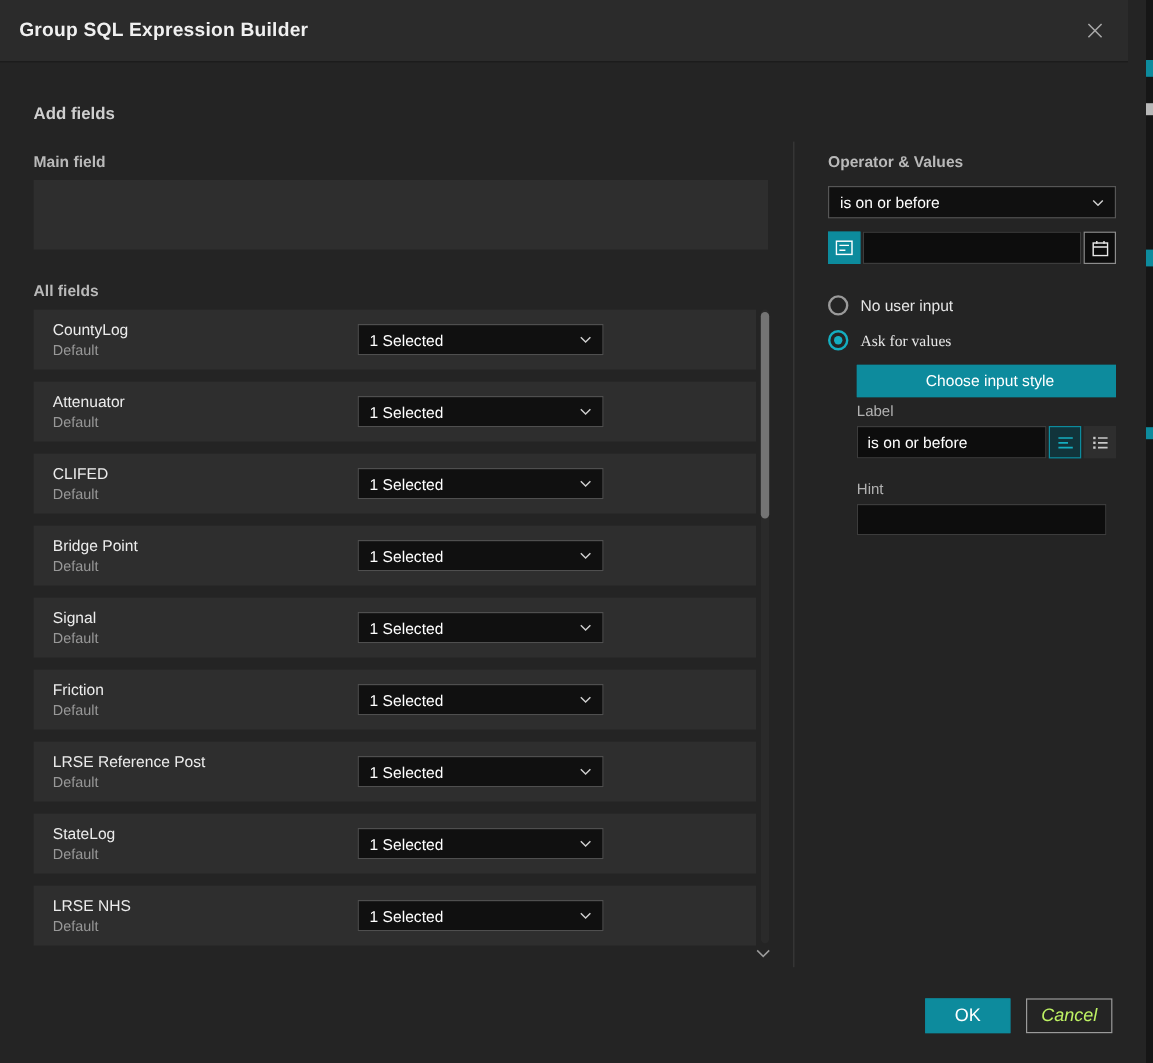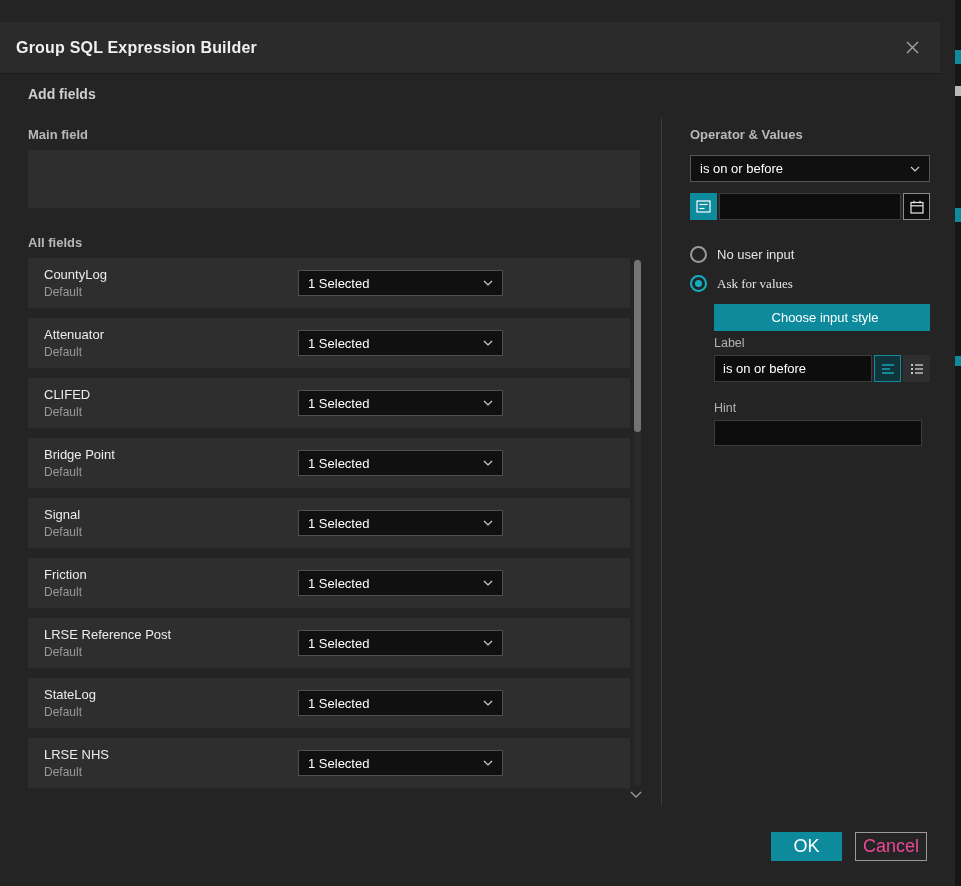--- a/index.html
+++ b/index.html
@@ -10,21 +10,21 @@
     color:#e8e8e8;
     -webkit-font-smoothing:antialiased;
   }
   .edge-strip{position:absolute;right:0;top:0;width:6px;height:886px;background:#161616;}
   .edge-strip .seg{position:absolute;left:0;width:6px;}
 
   
   .titlebar{
     position:absolute;left:0;top:0;width:940px;height:52px;
     background:#2b2b2b;border-bottom:1px solid #191919;
-    display:flex;align-items:center;box-sizing:border-box;padding:0 16px;margin-top:22px;
+    display:flex;align-items:center;box-sizing:border-box;padding:0 16px;
   }
   .titlebar h1{margin:0;font-size:16px;font-weight:700;color:#f0f0f0;letter-spacing:.2px;}
   .close-btn{
     margin-left:auto;background:none;border:none;cursor:pointer;padding:4px;
     display:flex;align-items:center;justify-content:center;
   }
 
   .heading{position:absolute;font-size:14px;font-weight:700;color:#cfcfcf;}
   .sub-label{position:absolute;font-size:13px;font-weight:700;color:#b9b9b9;}
 
@@ -97,25 +97,25 @@
     padding-left:12px;
   }
   .mini-caption{position:absolute;font-size:12.5px;color:#b2b2b2;}
   .label-row{position:absolute;left:714px;top:355px;width:216px;height:27px;display:flex;gap:2px;}
   .label-row .text-input{flex:1;min-width:0;}
   .icon-btn.style-active{background:#11343b;border-color:#0d8b9d;}
   .hint-input{position:absolute;left:714px;top:420px;width:208px;height:26px;}
 
   
   .btn{
-    position:absolute;top:832px;height:29px;font-size:18px;cursor:pointer;
+    position:absolute;top:832px;height:29px;font-size:15px;cursor:pointer;
     box-sizing:border-box;font-family:"Liberation Sans","DejaVu Sans",sans-serif;
   }
   .btn-ok{left:771px;width:71px;background:#0d8b9d;border:1px solid #0d8b9d;color:#fff;}
-  .btn-cancel{left:855px;width:72px;background:transparent;border:1px solid #9a9a9a;color:#ec4899;}
+  .btn-cancel{left:855px;width:72px;background:transparent;border:1px solid #9a9a9a;color:#bef264;font-style:italic;}
 
   svg{display:block;}
 </style>
 </head>
 <body>
 
 <div class="edge-strip">
   <div class="seg" style="top:50px;height:14px;background:#0d8b9d;"></div>
   <div class="seg" style="top:86px;height:10px;background:#b9b9b9;"></div>
   <div class="seg" style="top:208px;height:14px;background:#0d8b9d;"></div>

